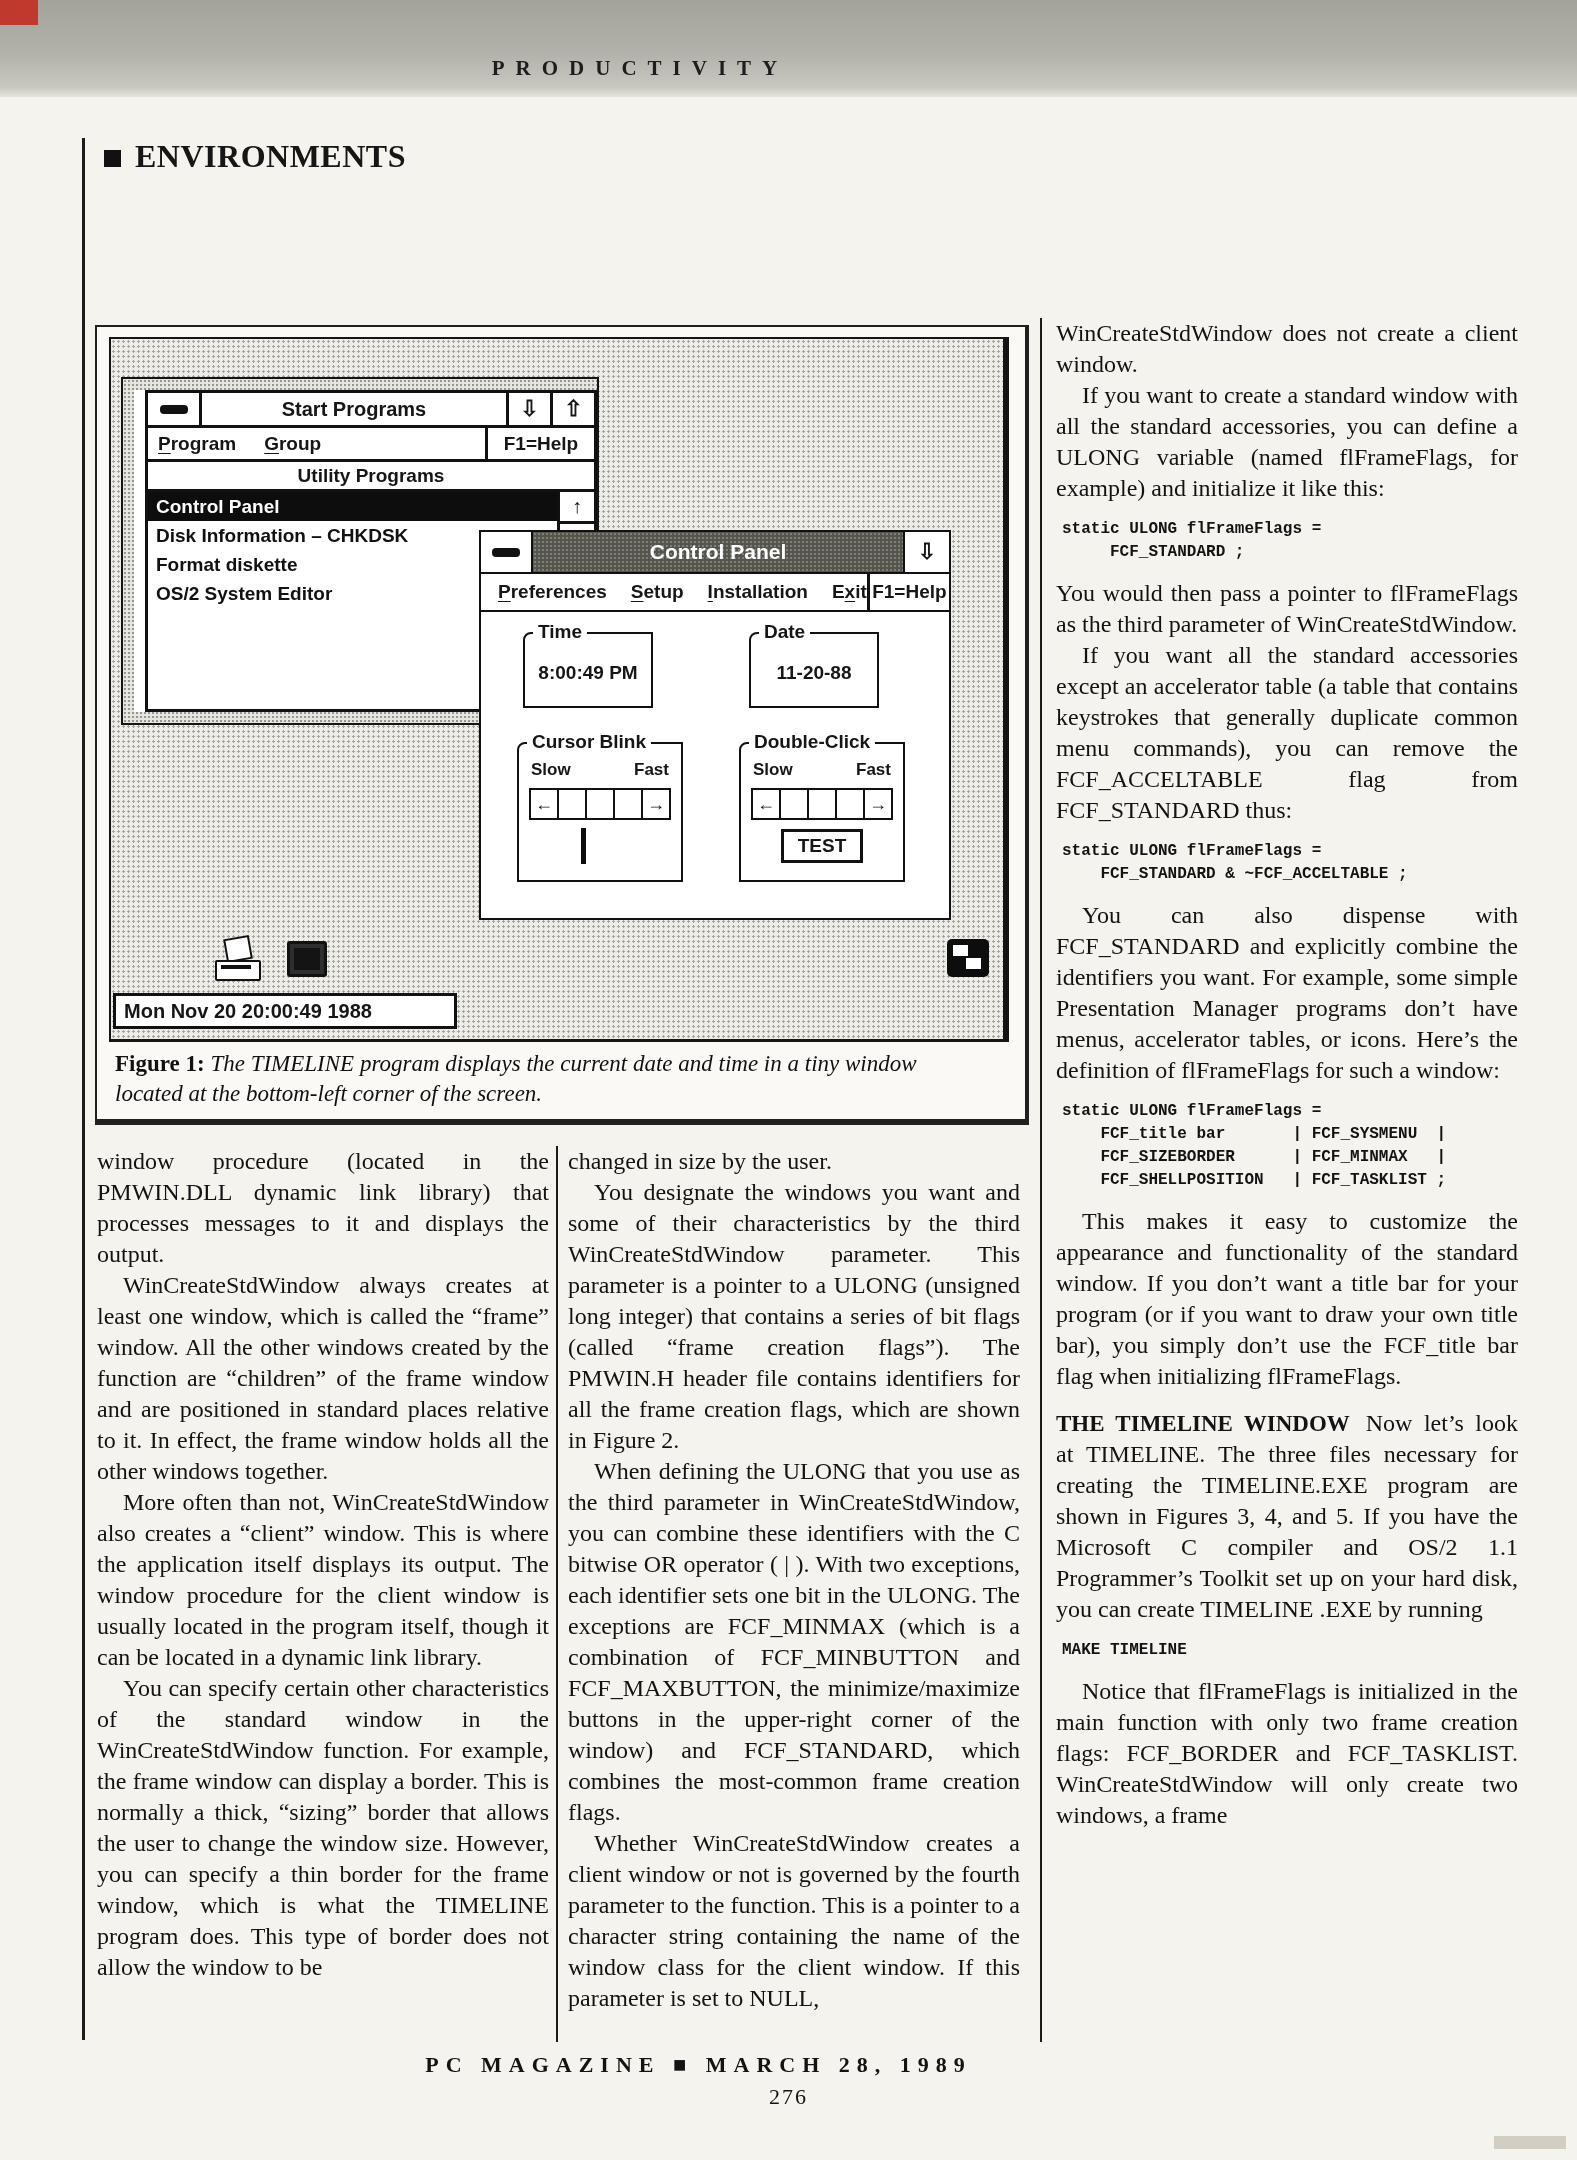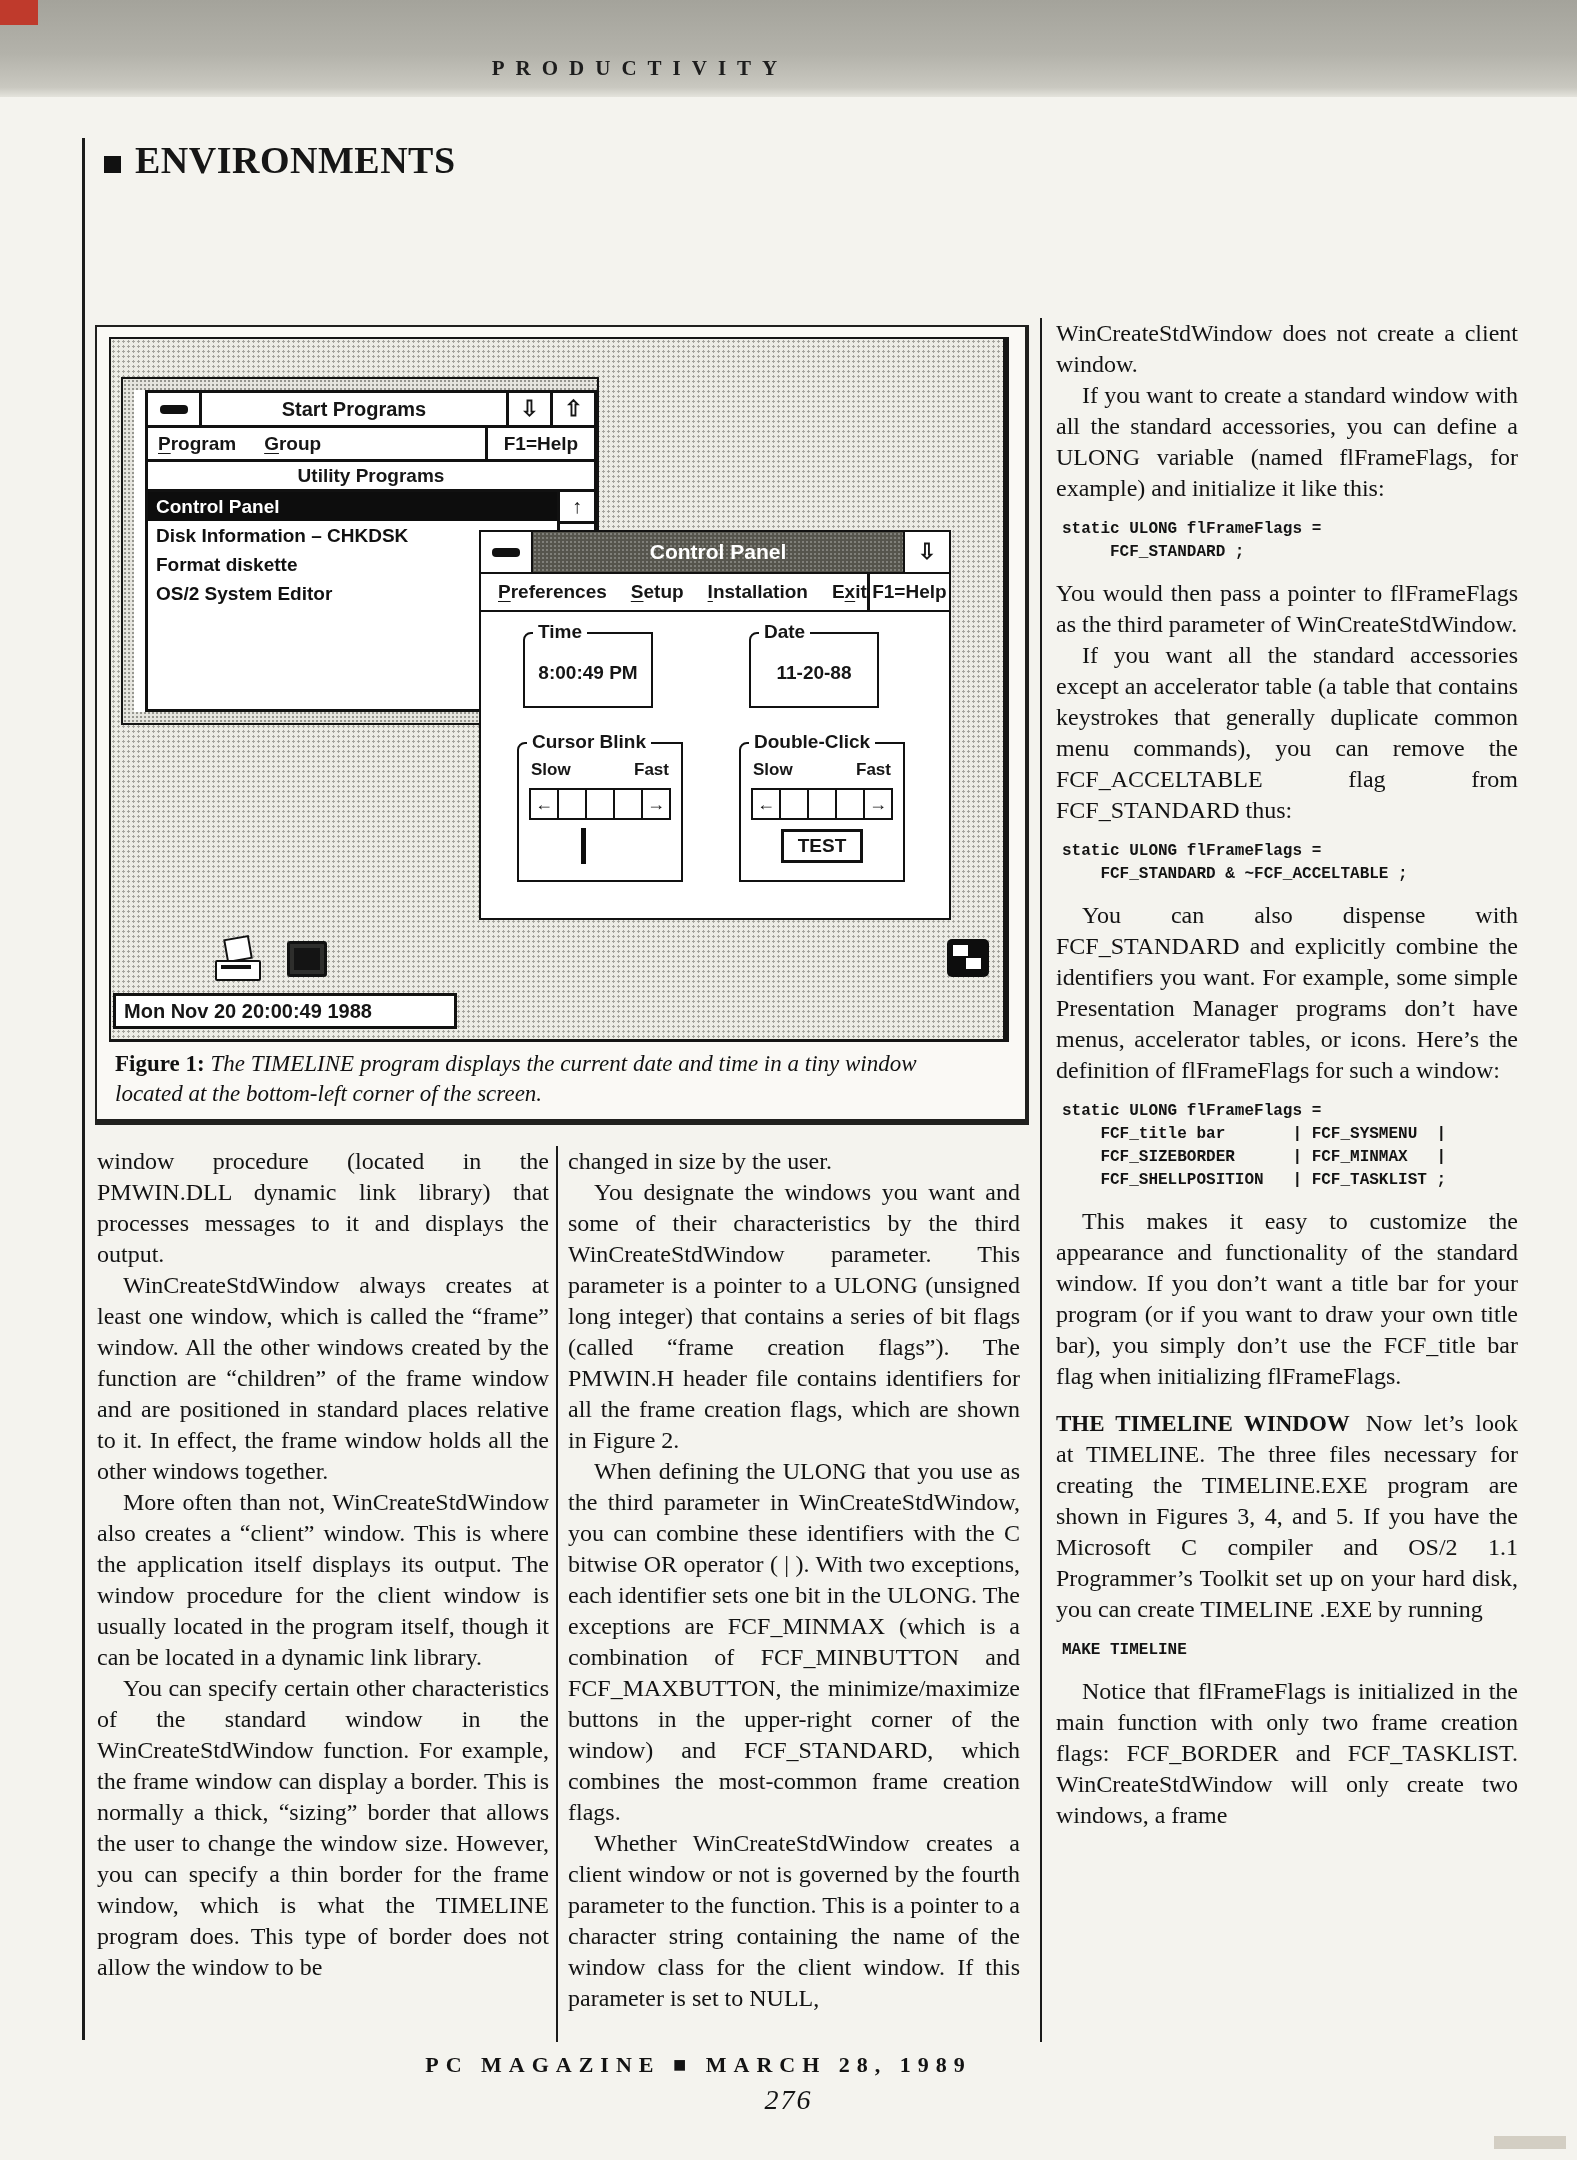--- a/index.html
+++ b/index.html
@@ -6,21 +6,21 @@
   .page{position:relative;width:1577px;height:2160px;background:#f4f3ee;overflow:hidden;
         font-family:"Liberation Serif",serif;color:#161616;}
   
   .topband{position:absolute;left:0;top:0;width:1577px;height:97px;
            background:linear-gradient(180deg,#a4a39b 0%,#b3b2aa 55%,#c9c8c0 90%,#e4e3dc 100%);}
   .corner-red{position:absolute;left:0;top:0;width:38px;height:25px;background:#bf3a2c;}
   .kicker{position:absolute;top:56px;left:0;width:1280px;text-align:center;
           font-weight:bold;font-size:21px;letter-spacing:11px;color:#1d1d1d;}
   
   .left-rule{position:absolute;left:82px;top:138px;width:3px;height:1902px;background:#1b1b1b;}
-  .section{position:absolute;left:104px;top:138px;font-weight:bold;font-size:38px;letter-spacing:.5px;}
+  .section{position:absolute;left:104px;top:138px;font-weight:bold;font-size:32px;letter-spacing:.5px;}
   .section .sq{display:inline-block;width:17px;height:17px;background:#111;margin-right:14px;}
   
   .figure{position:absolute;left:95px;top:325px;width:928px;height:792px;background:#faf9f5;
           border:2px solid #20201e;border-right-width:4px;border-bottom-width:6px;}
   .stipple{background-color:#edece6;
            background-image:radial-gradient(rgba(45,45,38,.38) 1px, rgba(0,0,0,0) 1.35px);
            background-size:5px 5px;}
   .desktop{position:absolute;left:12px;top:10px;width:892px;height:700px;overflow:hidden;
            border:2px solid #151515;border-right-width:6px;border-bottom-width:3px;
            font-family:"Liberation Sans",sans-serif;}
@@ -116,21 +116,21 @@
   .lead{font-weight:bold;padding-right:16px;font-size:23px;}
   .code{font-family:"Liberation Mono",monospace;font-weight:bold;font-size:16px;line-height:23px;
         margin:14px 0 14px 6px;white-space:pre;text-align:left;}
   .divider{position:absolute;width:2px;background:#1a1a1a;}
   #div-mid{left:556px;top:1146px;height:896px;}
   #div-right{left:1040px;top:318px;height:1724px;}
   
   .footer{position:absolute;left:0;width:1397px;top:2052px;text-align:center;
           font-weight:bold;font-size:22px;letter-spacing:7px;color:#131313;}
   .pageno{position:absolute;left:0;width:1577px;top:2084px;text-align:center;
-          font-size:28px;letter-spacing:2px;color:#131313;font-style:italic;}
+          font-size:22px;letter-spacing:2px;color:#131313;}
   .wm{position:absolute;left:1494px;top:2136px;width:72px;height:13px;background:#ccc7bb;opacity:.85;}
   u{text-underline-offset:3px;}
 </style>
 </head>
 <body>
 
 <div class="page">
 
   <div class="topband"></div>
   <div class="corner-red"></div>

